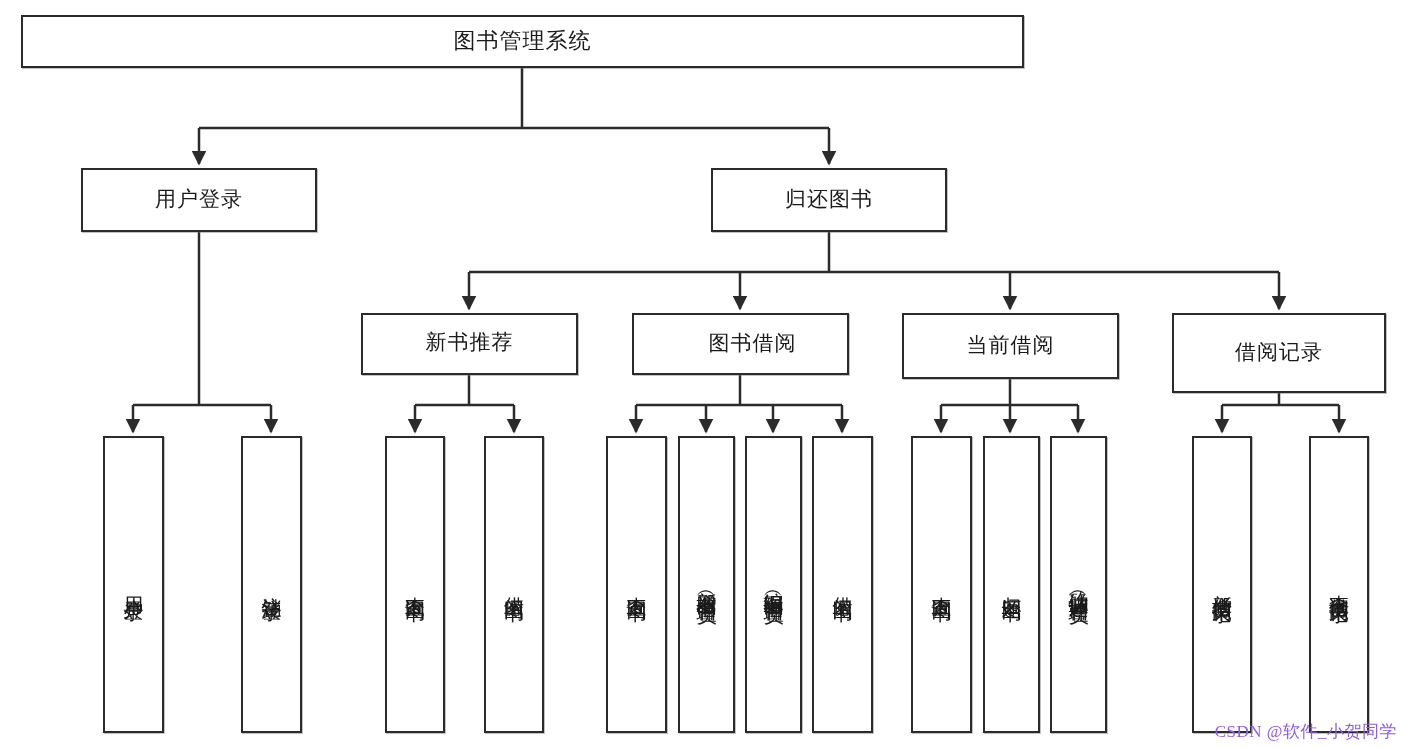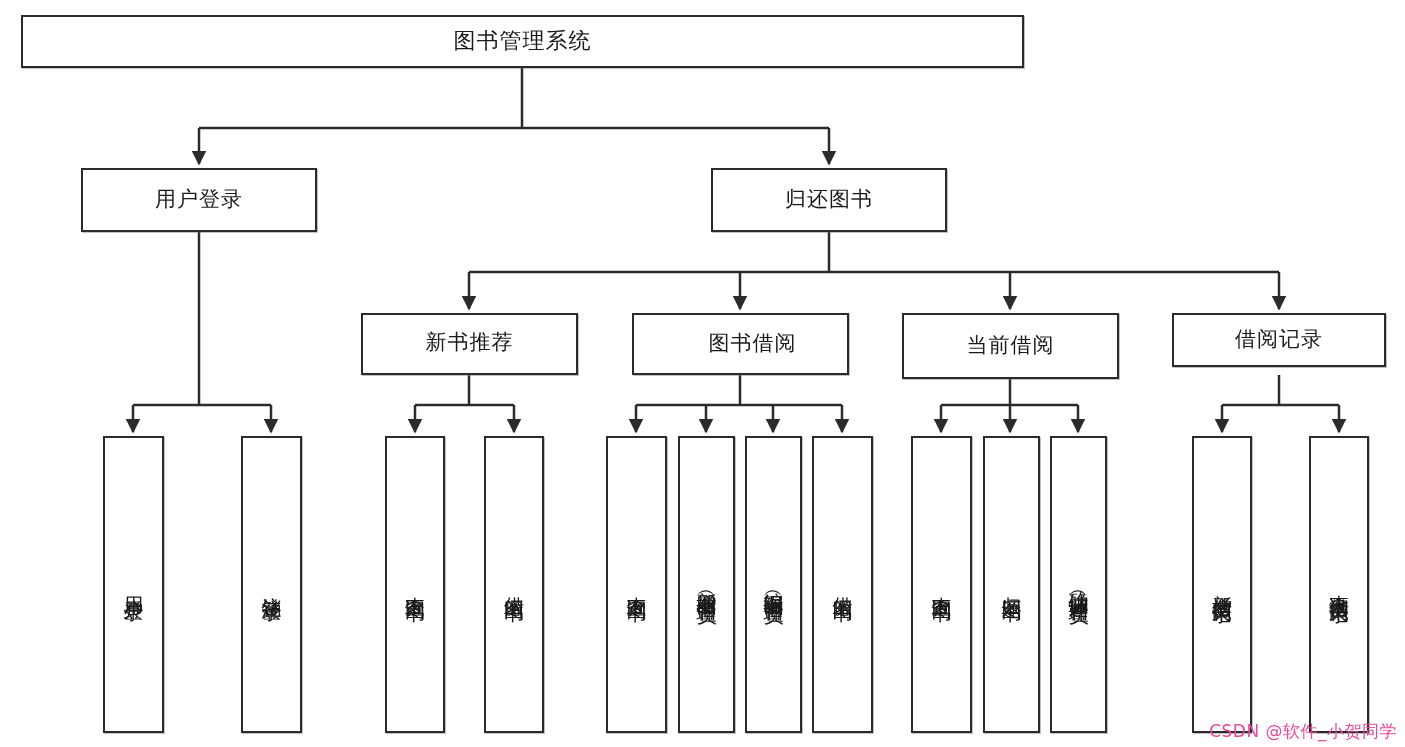--- a/index.html
+++ b/index.html
@@ -56,23 +56,24 @@
     text-orientation: upright;
     display: block;
     white-space: normal;
     text-align: center;
   }
   .watermark {
     position: absolute;
     right: 8px;
     bottom: 4px;
     font-size: 17px;
-    color: #ec4899;
+    color: #8b5cf6;
     letter-spacing: 0.5px;
     white-space: nowrap;
+    font-family: Liberation Serif, serif;
   }
 </style>
 </head>
 <body>
 
 <div id="canvas">
 
   <svg class="wires" viewBox="0 0 1405 747">
     <defs>
       <marker id="arrow" viewBox="0 0 10 10" refX="9" refY="5" markerWidth="6" markerHeight="6" orient="auto-start-reverse">
@@ -124,21 +125,21 @@
   </svg>
 
   <div class="node horiz root" style="left:21px; top:15px; width:1003px; height:53px;">图书管理系统</div>
 
   <div class="node horiz" style="left:81px; top:168px; width:236px; height:64px;">用户登录</div>
   <div class="node horiz" style="left:711px; top:168px; width:236px; height:64px;">归还图书</div>
 
   <div class="node horiz" style="left:361px; top:313px; width:217px; height:62px;font-family:Liberation Mono, monospace;">新书推荐</div>
   <div class="node horiz" style="left:632px; top:313px; width:217px; height:62px;padding-left:24px;">图书借阅</div>
   <div class="node horiz" style="left:902px; top:313px; width:217px; height:66px;">当前借阅</div>
-  <div class="node horiz" style="left:1172px; top:313px; width:214px; height:54px;">借阅记录</div>
+  <div class="node horiz" style="left:1172px; top:313px; width:214px; height:80px;">借阅记录</div>
 
   <div class="node vert" style="left:103px; top:436px; width:61px; height:297px;">
     <span class="vtext">用户登录</span>
   </div>
   <div class="node vert" style="left:241px; top:436px; width:61px; height:297px;">
     <span class="vtext">注销登录</span>
   </div>
 
   <div class="node vert" style="left:385px; top:436px; width:60px; height:297px;">
     <span class="vtext">查询图书</span>

